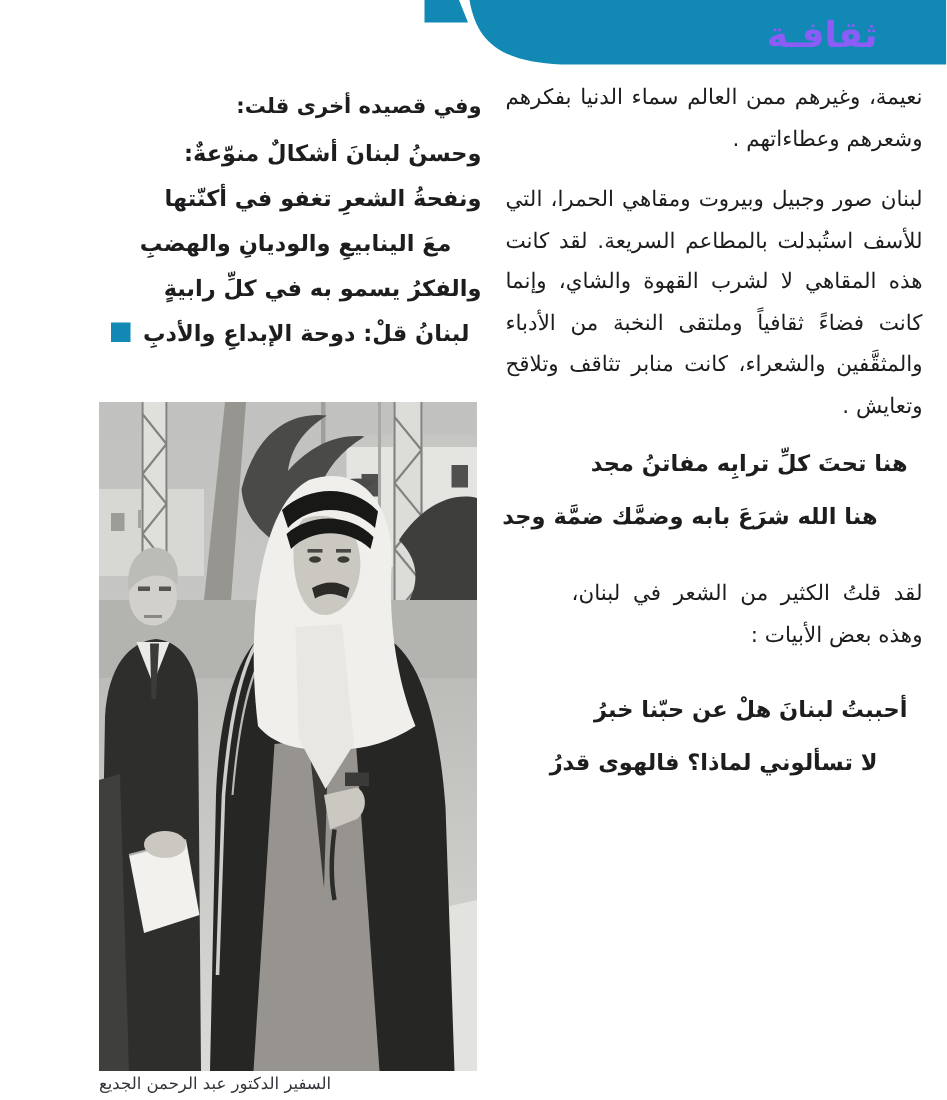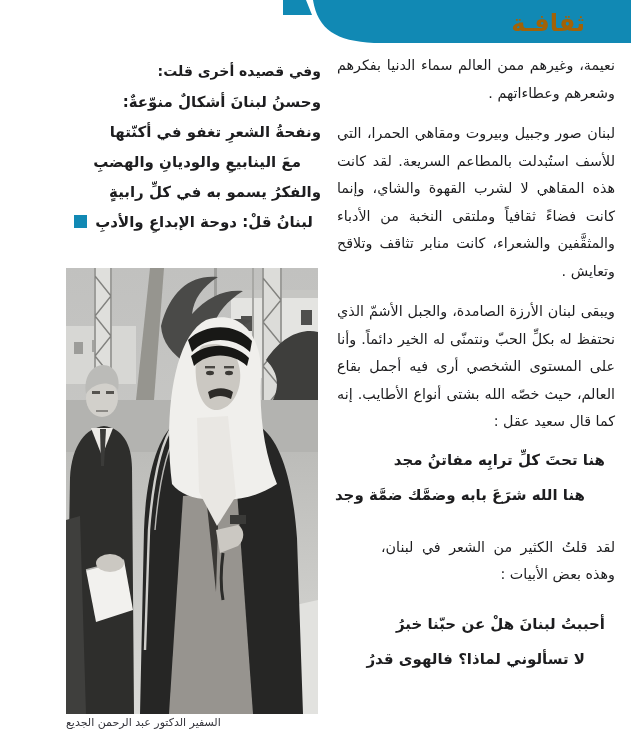--- a/index.html
+++ b/index.html
@@ -11,21 +11,21 @@
     overflow:hidden;
   }
   .page { position:relative; width:631px; height:733px; background:#ffffff; }
 
   
   .header { position:absolute; top:0; left:0; width:631px; height:48px; }
   .header svg { position:absolute; top:0; left:0; display:block; }
   .accent-fill { fill:var(--accent); }
   .header-title {
     position:absolute; top:5px; right:46px; height:38px; line-height:36px;
-    color:#a16207; font-size:24px; font-weight:bold; letter-spacing:1px;
+    color:#8b5cf6; font-size:24px; font-weight:bold; letter-spacing:1px;
     direction:rtl;
   }
 
   
   .col-right {
     position:absolute; top:52px; right:16px; width:278px;
     direction:rtl; text-align:justify;
   }
   .body-p {
     margin:0 0 13px 0; font-size:14.3px; line-height:27.5px; color:var(--ink);
@@ -74,21 +74,20 @@
     <svg width="631" height="48" viewBox="0 0 631 48">
       <path class="accent-fill" d="M283,0 L306,0 L312,15 L283,15 Z"></path>
       <path class="accent-fill" d="M313,0 H631 V43 H374 C336,41 318,30 313,0 Z"></path>
     </svg>
     <div class="header-title">ثقافـة</div>
   </div>
 
   <div class="col-right">
     <p class="body-p">نعيمة، وغيرهم ممن العالم سماء الدنيا بفكرهم وشعرهم وعطاءاتهم .</p>
     <p class="body-p">لبنان صور وجبيل وبيروت ومقاهي الحمرا، التي للأسف استُبدلت بالمطاعم السريعة. لقد كانت هذه المقاهي لا لشرب القهوة والشاي، وإنما كانت فضاءً ثقافياً وملتقى النخبة من الأدباء والمثقَّفين والشعراء، كانت منابر تثاقف وتلاقح وتعايش .</p>
-    <p class="body-p">ويبقى لبنان الأرزة الصامدة، والجبل الأشمّ الذي نحتفظ له بكلِّ الحبّ ونتمنّى له الخير دائماً. وأنا على المستوى الشخصي أرى فيه أجمل بقاع العالم، حيث خصّه الله بشتى أنواع الأطايب. إنه كما قال سعيد عقل :</p>
     <div class="verse v-first">هنا تحتَ كلِّ ترابِه مفاتنُ مجد</div>
     <div class="verse v-second">هنا الله شرَعَ بابه وضمَّك ضمَّة وجد</div>
     <p class="body-p p-gap">لقد قلتُ الكثير من الشعر في لبنان، وهذه بعض الأبيات :</p>
     <div class="verse v-first v-gap">أحببتُ لبنانَ هلْ عن حبّنا خبرُ</div>
     <div class="verse v-second">لا تسألوني لماذا؟ فالهوى قدرُ</div>
   </div>
 
   <div class="col-left">
     <div class="poem-intro">وفي قصيده أخرى قلت:</div>
     <div class="poem-line">وحسنُ لبنانَ أشكالٌ منوّعةٌ:</div>

